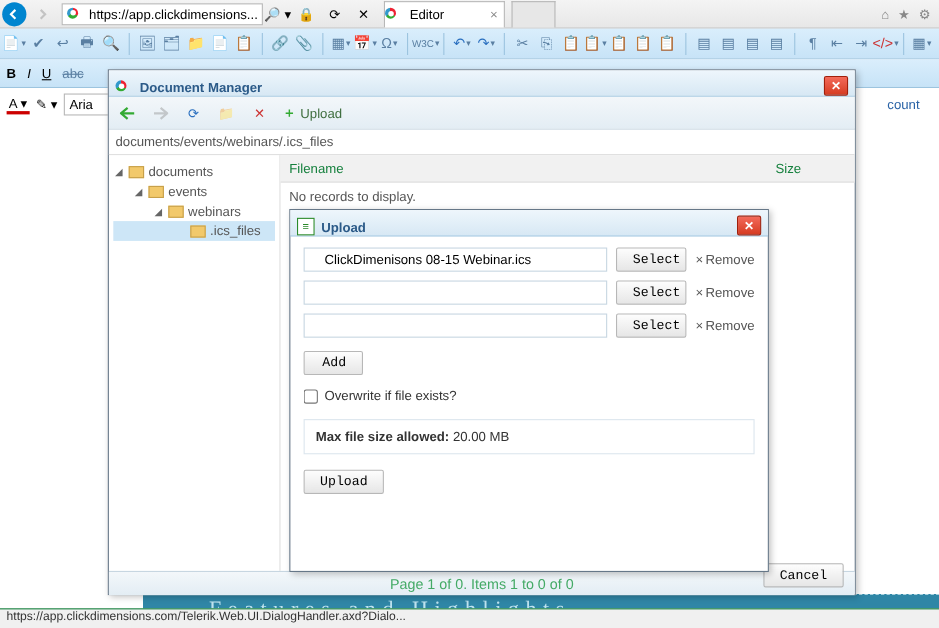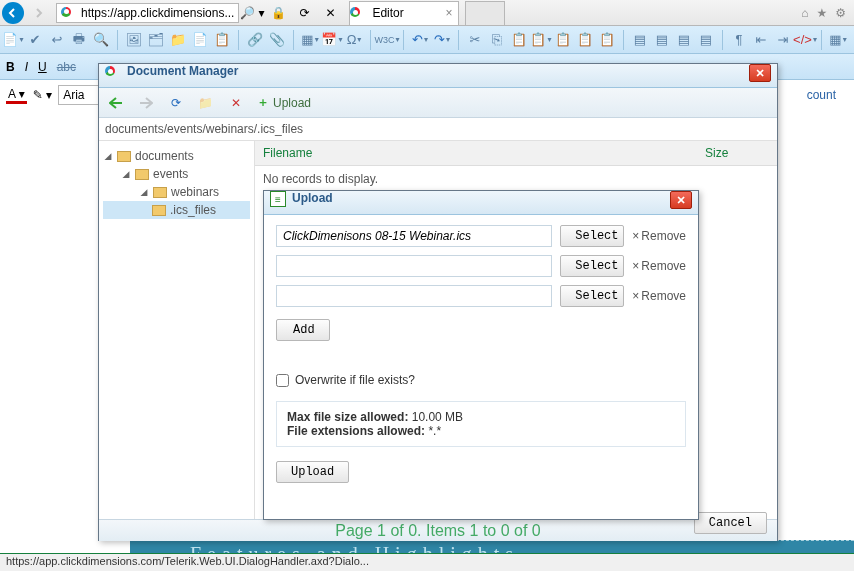--- a/index.html
+++ b/index.html
@@ -25,55 +25,55 @@
 .fmt-row { height: 26px; background: linear-gradient(#daeefc,#c7e3f7); border-bottom: 1px solid #9cc4df; display: flex; align-items: center; padding: 0 6px; gap: 10px; }
 .fmt-row .b { font-weight: bold; }
 .fmt-row .i { font-style: italic; }
 .fmt-row .u { text-decoration: underline; }
 .fmt-row .s { text-decoration: line-through; color: #5a7fa2; }
 
 .acc-row { height: 30px; background: #fff; display: flex; align-items: center; padding: 0 6px; gap: 6px; position:relative; }
 .font-box { border:1px solid #b7b7b7; background:#fff; height:20px; padding:0 4px; display:flex; align-items:center; min-width:80px; }
 .acc-link { margin-left:auto; color:#2a63a6; padding-right:12px; }
 .dlg { position:absolute; background:#fff; border:1px solid #678; box-shadow: 2px 2px 6px rgba(0,0,0,.25); }
-.dlg-title { height:24px; background:linear-gradient(#eef6fc,#d7e8f4); border-bottom:1px solid #9cc4df; display:flex; align-items:flex-start; padding:0 6px; font-weight:bold; color:#2b5a88; }
+.dlg-title { height:24px; background:linear-gradient(#eef6fc,#d7e8f4); border-bottom:1px solid #9cc4df; display:flex; align-items:flex-end; padding:0 6px; font-weight:bold; color:#2b5a88; }
 .dlg-title .logo { width:16px; height:16px; margin-right:6px; }
 .dlg-close { margin-left:auto; width:22px; height:18px; background:linear-gradient(#f36a5a,#d63c22); border:1px solid #a01f0b; border-radius:2px; display:flex; align-items:center; justify-content:center; color:#fff; font-weight:bold; font-size:11px; cursor:pointer; }
 
 
 .dm { left:98px; top:63px; width:680px; height:478px; }
 .dm-tb { height:30px; background:linear-gradient(#f3f7fa,#e3edf4); border-bottom:1px solid #c7d6e1; display:flex; align-items:center; padding:0 8px; gap:12px; }
 .dm-tb .ico { width:18px; height:18px; display:flex; align-items:center; justify-content:center; }
 .dm-upload { color:#3f6e3f; display:flex; align-items:center; gap:4px; }
 .dm-path { padding:4px 6px; color:#555; border-bottom:1px solid #e0e0e0; background:#fff; }
 .dm-body { display:flex; height:calc(100% - 24px - 30px - 22px - 22px); }
 .dm-tree { width:156px; border-right:1px solid #e0e0e0; padding:6px 4px; color:#555; }
 .tree-row { display:flex; align-items:center; gap:4px; padding:2px 0; }
 .tree-row.sel { background:#cde6f7; }
 .folder { width:14px; height:11px; background:#f2c96b; border:1px solid #c7a04a; display:inline-block; }
 .tri { font-size:9px; color:#666; width:10px; text-align:center; }
 .dm-list { flex:1; }
 .dm-list .hdr { display:flex; background:#f1f1f1; border-bottom:1px solid #ddd; }
 .dm-list .hdr > div { padding:5px 8px; color:#15803d; }
 .dm-list .empty { padding:6px 8px; color:#555; }
-.dm-foot { height:22px; background:linear-gradient(#f3f7fa,#e3edf4); border-top:1px solid #c7d6e1; display:flex; align-items:center; justify-content:center; color:#4a6; font-size:16px; }
+.dm-foot { height:22px; background:linear-gradient(#f3f7fa,#e3edf4); border-top:1px solid #c7d6e1; display:flex; align-items:center; justify-content:center; color:#4a6; font-size:13px; }
 .dm-foot2 { position:absolute; bottom:6px; right:10px; }
 .btn { background:linear-gradient(#fdfdfd,#e6e6e6); border:1px solid #b7b7b7; border-radius:2px; padding:3px 14px; cursor:pointer;font-family:Liberation Mono, monospace; }
 
 
 .up { left:263px; top:190px; width:436px; height:330px; }
 .up-title-ico { width:16px; height:16px; background:#fff; border:1px solid #2a8a2a; display:flex; align-items:center; justify-content:center; color:#2a8a2a; font-size:10px; margin-right:6px; }
 .up-body { padding:10px 12px; }
 .up-row { display:flex; align-items:center; gap:8px; margin-bottom:8px; }
-.up-input { flex:1; height:22px; border:1px solid #c7d6e1; padding:0 6px; background:#fff;font-style:italic; }
+.up-input { flex:1; height:22px; border:1px solid #c7d6e1; padding:0 18px; background:#fff; }
 .up-select { width:64px; }
 .up-remove { color:#555; font-size:11px; display:flex; align-items:center; gap:2px; cursor:pointer; }
 .up-remove .x { font-size:12px; }
 .up-add { margin:4px 0 12px;padding-left:16px; }
-.up-cb { display:flex; align-items:center; gap:6px; color:#333; margin-bottom:14px;margin-top:20px; }
+.up-cb { display:flex; align-items:center; gap:6px; color:#333; margin-bottom:14px; }
 .up-info { border:1px solid #dce6ee; background:#fff; padding:8px 10px; margin-bottom:14px; color:#333; }
 .up-go { }
 
 
 .status { position:absolute; left:0; bottom:0; height:18px; background:#f0f0f0; border-top:1px solid #15803d; padding:1px 6px; color:#333; font-size:11px; width:100%; }
 
 
 .banner { position:absolute; left:130px; right:0; top:540px; height:28px; background:#2f86a6; color:#bfe3ef; font-family: Georgia, serif; font-size:20px; letter-spacing:6px; display:flex; align-items:center; padding-left:60px; border-top:1px dashed #a8d2df; border-bottom:1px dashed #a8d2df; }
 
 
@@ -227,21 +227,21 @@
       <div class="tree-row" style="padding-left:18px">
           <span class="tri">◢</span>
           <span class="folder"></span>
           <span>events</span>
         </div>
       <div class="tree-row" style="padding-left:36px">
           <span class="tri">◢</span>
           <span class="folder"></span>
           <span>webinars</span>
         </div>
-      <div class="tree-row sel" style="padding-left:35px">
+      <div class="tree-row sel" style="padding-left:56px">
           <span class="tri"></span>
           <span class="folder"></span>
           <span>.ics_files</span>
         </div>
     </div>
     <div class="dm-list">
       <div class="hdr">
         <div style="flex:1">Filename</div>
         <div style="width:80px">Size</div>
       </div>
@@ -284,20 +284,19 @@
           <span class="x">×</span>
           <span>Remove</span>
         </span>
     </div>
     <button class="btn up-add">Add</button>
     <div class="up-cb">
       <input type="checkbox" style="">
       <span>Overwrite if file exists?</span>
     </div>
     <div class="up-info">
-      <div><b>Max file size allowed:</b> <span>10.00 MB</span></div>
-      <div><b>File extensions allowed:</b> <span>*.*</span></div>
+      <div><b>Max file size allowed:</b> <span>20.00 MB</span></div>
     </div>
     <button class="btn up-go">Upload</button>
   </div>
 </div>
 
 <div class="status">https://app.clickdimensions.com/Telerik.Web.UI.DialogHandler.axd?Dialo...</div>
 
 </body></html>

